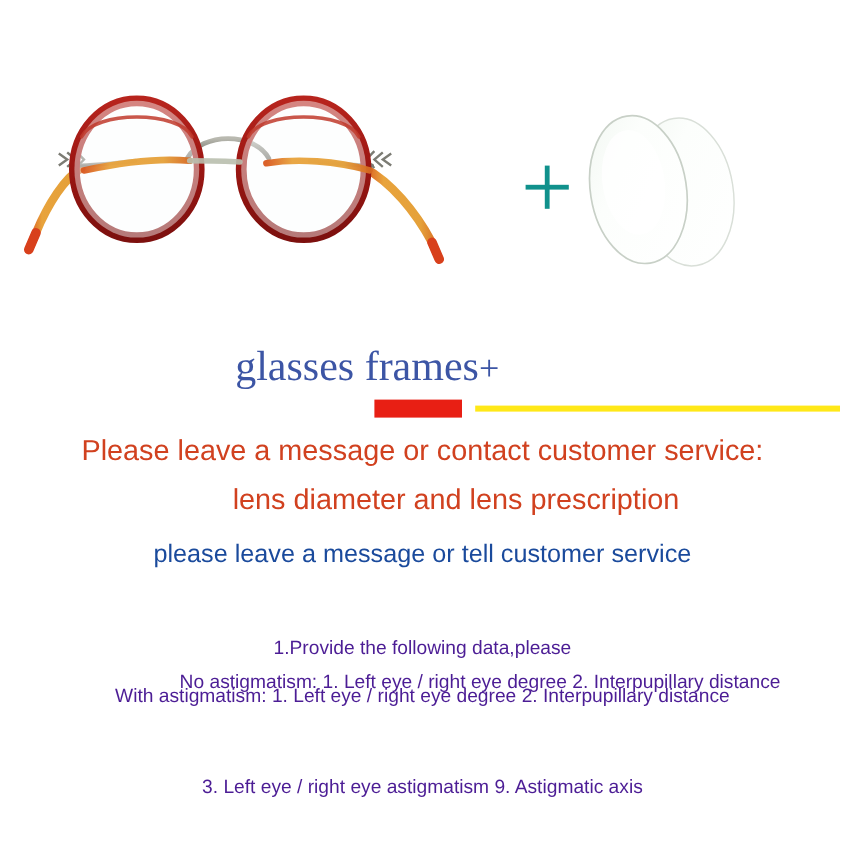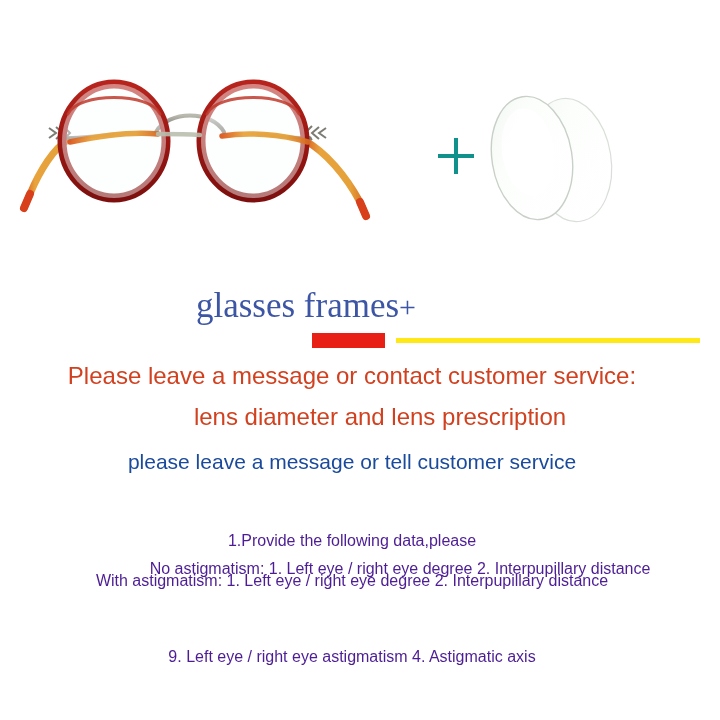--- a/index.html
+++ b/index.html
@@ -222,13 +222,13 @@
 <div id="yellow-underline"></div>
 
 <div class="line red-line" id="red-line-1">Please leave a message or contact customer service:</div>
 <div class="line red-line" id="red-line-2">lens diameter and lens prescription</div>
 
 <div class="line blue-line" id="blue-line-1">please leave a message or tell customer service</div>
 
 <div class="line black-line" id="black-line-1">1.Provide the following data,please</div>
 <div class="line black-line" id="black-line-2">No astigmatism: 1. Left eye / right eye degree 2. Interpupillary distance</div>
 <div class="line black-line" id="black-line-3">With astigmatism: 1. Left eye / right eye degree 2. Interpupillary distance</div>
-<div class="line black-line" id="black-line-4">9. Left eye / right eye astigmatism    4. Astigmatic axis</div>
+<div class="line black-line" id="black-line-4">3. Left eye / right eye astigmatism    9. Astigmatic axis</div>
 
 </body></html>

